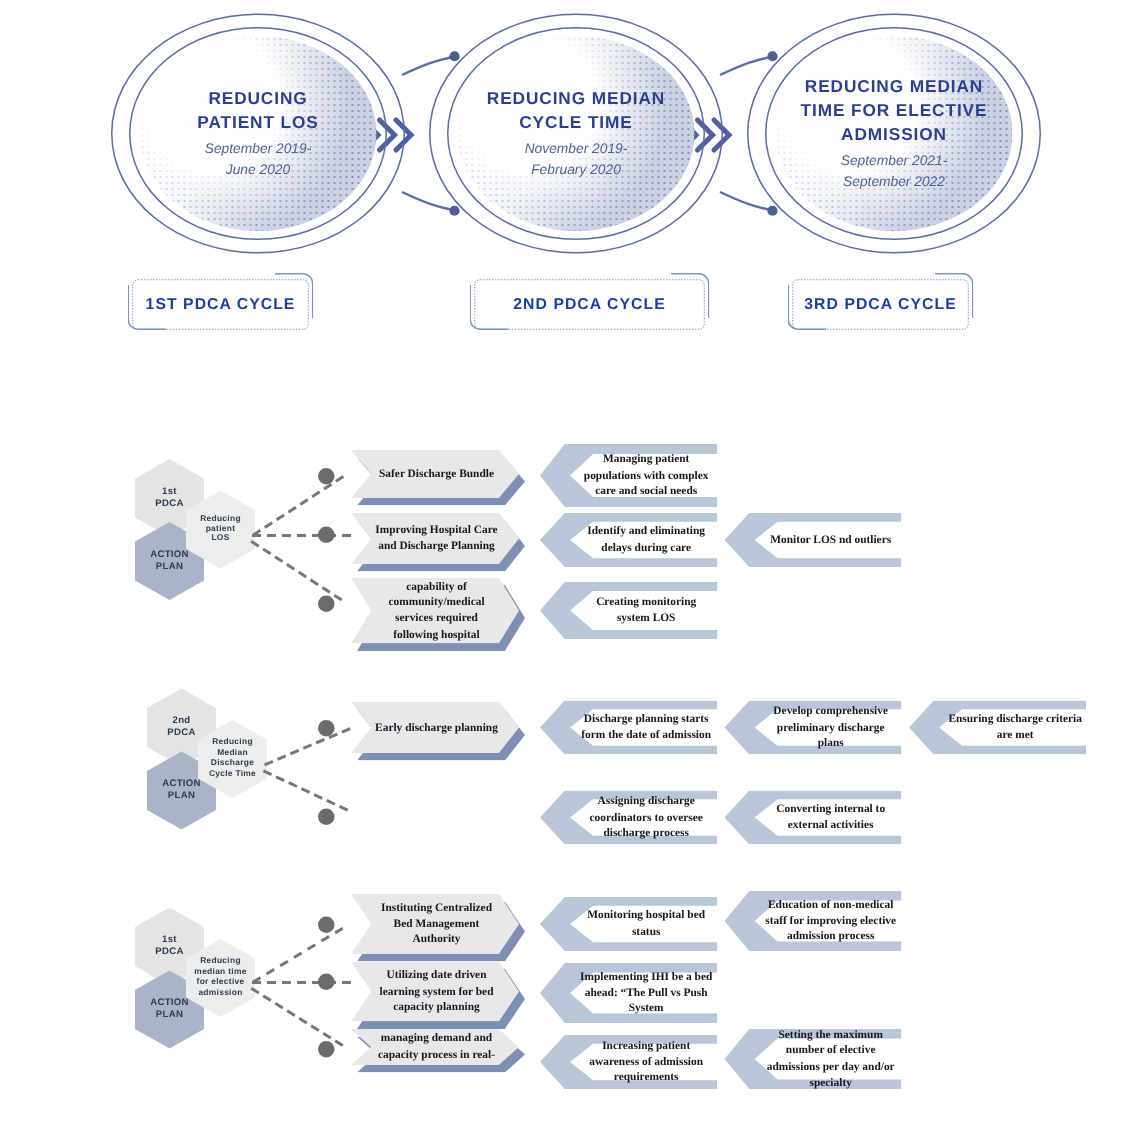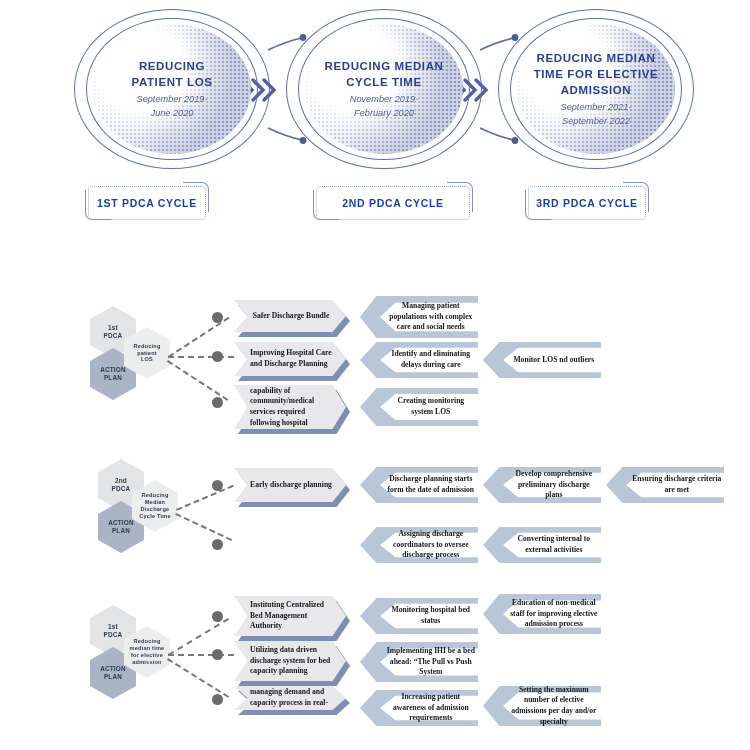--- a/index.html
+++ b/index.html
@@ -61,21 +61,21 @@
   .chev1 .shadow{position:absolute;left:4px;top:5px;width:100%;height:100%;
     background:#7f8fb4;
     -webkit-clip-path:polygon(0% 0%,88% 0%,100% 50%,88% 100%,0% 100%,12% 50%);
     clip-path:polygon(0% 0%,88% 0%,100% 50%,88% 100%,0% 100%,12% 50%);}
   .chev1 .face{position:absolute;left:0;top:0;width:100%;height:100%;
     background:#e8e8ea;
     -webkit-clip-path:polygon(0% 0%,88% 0%,100% 50%,88% 100%,0% 100%,12% 50%);
     clip-path:polygon(0% 0%,88% 0%,100% 50%,88% 100%,0% 100%,12% 50%);
     display:flex;align-items:center;justify-content:center;}
   .chev1 .lbl{font-family:"Liberation Serif",serif;font-size:7.6px;font-weight:bold;color:#15161a;
-    line-height:1.4;padding:0 14px 0 16px;}
+    text-align:center;line-height:1.4;padding:0 14px 0 16px;}
 
   
   .chev2{position:absolute;}
   .chev2 .bg{position:absolute;left:0;top:0;width:100%;height:100%;
     background:#b9c6d8;
     -webkit-clip-path:polygon(14% 0%,100% 0%,100% 16%,30% 16%,17% 50%,30% 84%,100% 84%,100% 100%,14% 100%,0% 50%);
     clip-path:polygon(14% 0%,100% 0%,100% 16%,30% 16%,17% 50%,30% 84%,100% 84%,100% 100%,14% 100%,0% 50%);}
   .chev2 .lbl{position:absolute;left:22%;top:0;width:76%;height:100%;
     display:flex;align-items:center;justify-content:center;text-align:center;
     font-family:"Liberation Serif",serif;font-size:7.6px;font-weight:bold;color:#15161a;line-height:1.4;}
@@ -329,21 +329,21 @@
         <div class="lbl">Monitoring hospital bed status</div>
       </div>
       <div class="chev2" style="left:483px;top:14px;width:118px;height:40px;">
         <div class="bg"></div>
         <div class="lbl">Education of non-medical staff for improving elective admission process</div>
       </div>
 
       <div class="chev1" style="left:234px;top:61px;width:112px;height:40px;">
         <div class="shadow"></div>
         <div class="face">
-          <div class="lbl">Utilizing data driven discharge system for bed capacity planning</div>
+          <div class="lbl">Utilizing date driven learning system for bed capacity planning</div>
         </div>
       </div>
       <div class="chev2" style="left:360px;top:62px;width:118px;height:40px;">
         <div class="bg"></div>
         <div class="lbl">Implementing IHI be a bed ahead: “The Pull vs Push System</div>
       </div>
 
       <div class="chev1" style="left:234px;top:106px;width:112px;height:24px;">
         <div class="shadow"></div>
         <div class="face">

